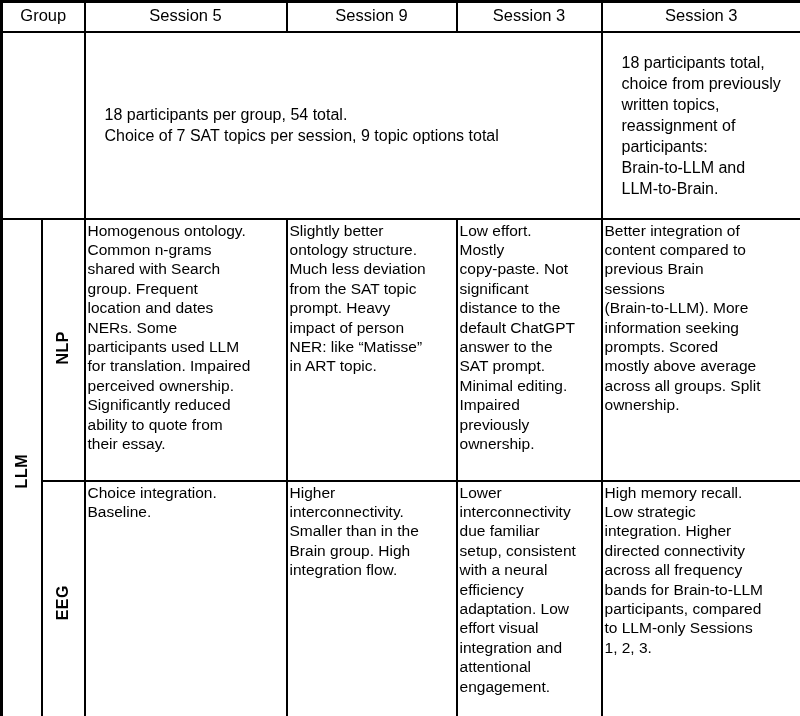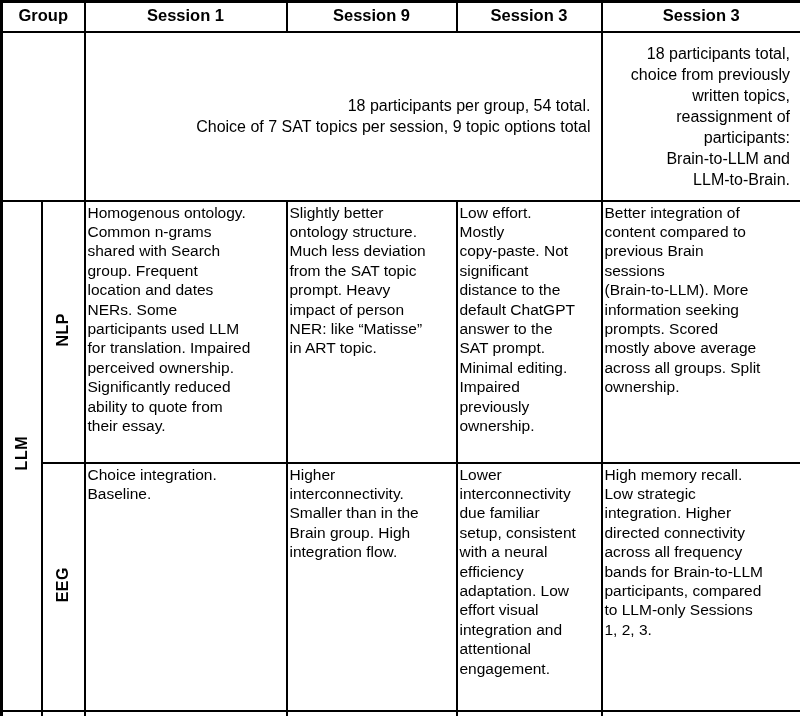--- a/index.html
+++ b/index.html
@@ -23,34 +23,34 @@
   }
 
   .study-table th, .study-table td {
     border: 2px solid #000;
     background: #fff;
   }
 
   
   .study-table th {
     font-size: 16.5px;
-    font-weight: 700;
+    font-weight: 400;
     text-align: center;
     vertical-align: middle;
     padding: 2px 0 4px 0;
   }
 
   
   td.overview {
-    text-align: right;
+    text-align: left;
     vertical-align: middle;
     font-size: 16px;
     line-height: 21px;
     white-space: pre-line;
-    padding: 10px;
+    padding: 19px;
   }
 
   
   td.body-cell {
     text-align: left;
     vertical-align: top;
     font-size: 15.5px;
     line-height: 19.4px;
     white-space: pre-line;
     padding: 1px 5px 0 2px;
@@ -83,21 +83,21 @@
       <col style="width:43px">
       <col style="width:202px">
       <col style="width:170px">
       <col style="width:145px">
       <col style="width:200px">
     </colgroup>
 
     <tbody>
         <tr style="height:30px">
       <th colspan="2">Group</th>
-      <th>Session 1</th>
+      <th>Session 5</th>
       <th>Session 9</th>
       <th>Session 3</th>
       <th>Session 3</th>
     </tr>
 
     <tr style="height:165px">
       <td colspan="2"></td>
       <td colspan="3" class="overview">18 participants per group, 54 total.
 Choice of 7 SAT topics per session, 9 topic options total</td>
       <td class="overview">18 participants total,

